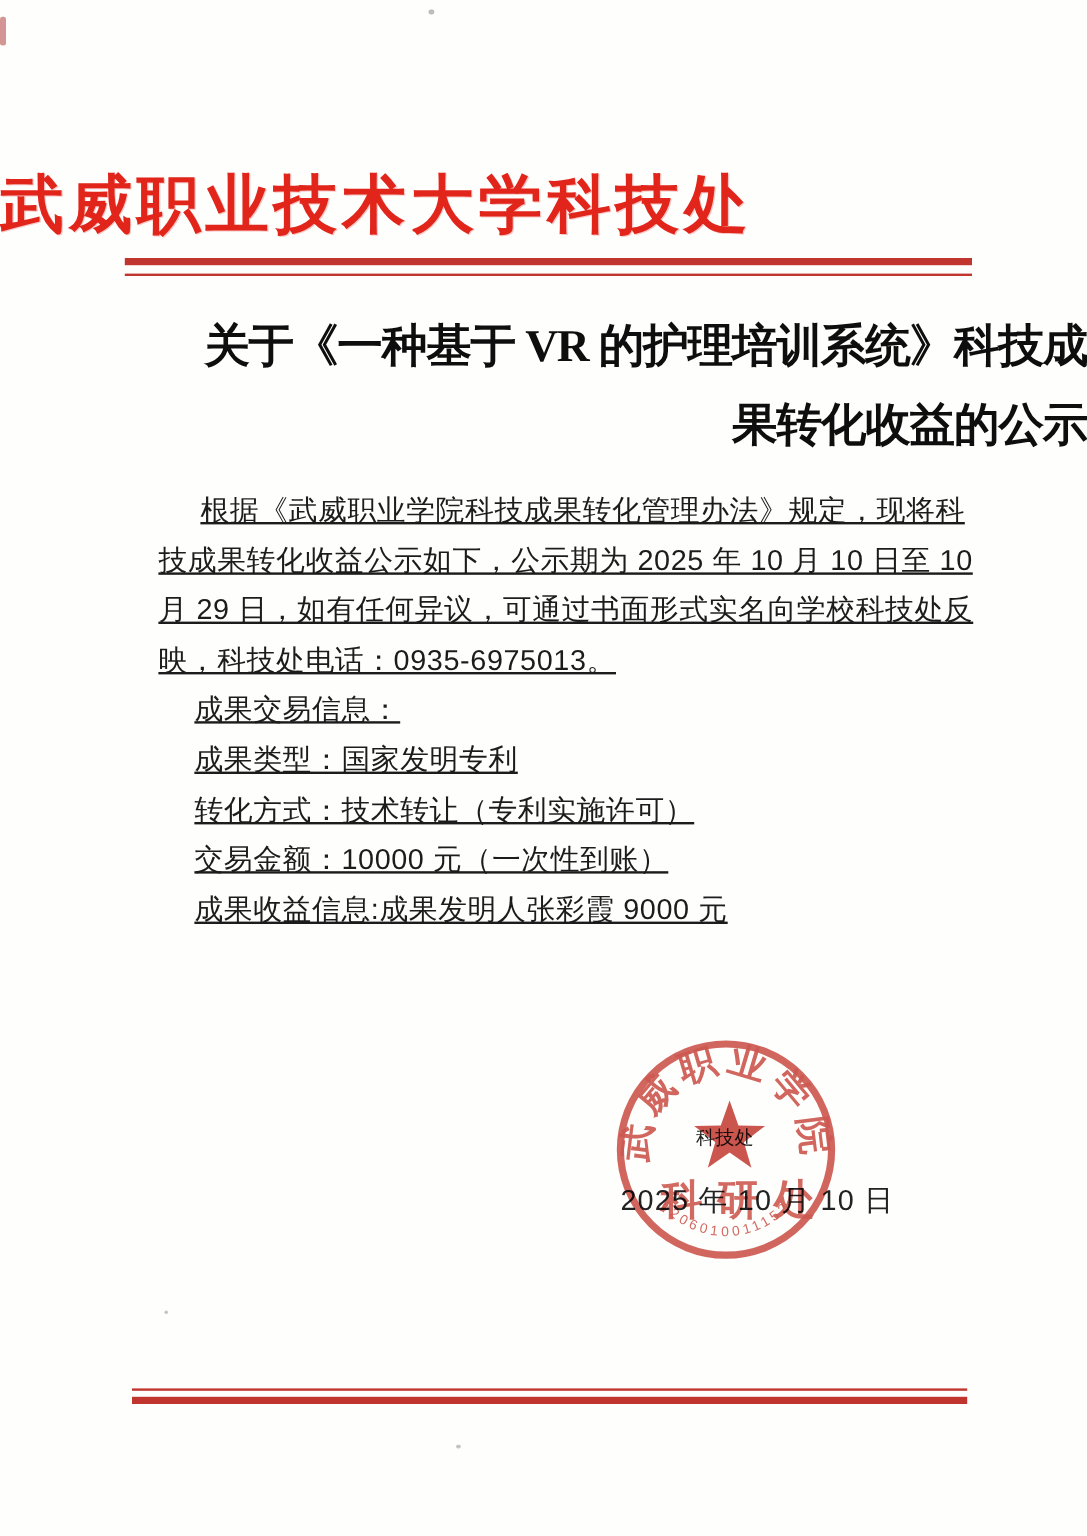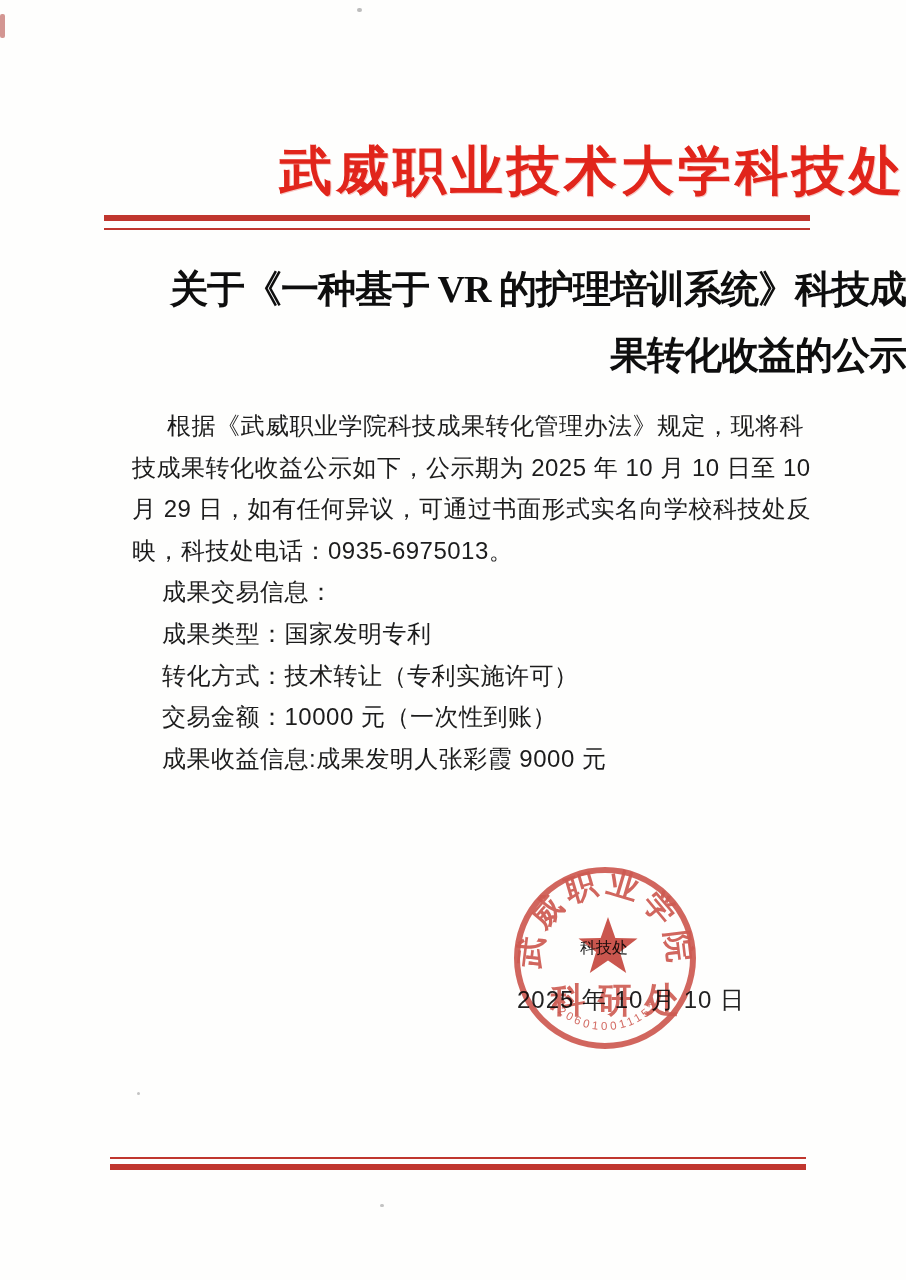--- a/index.html
+++ b/index.html
@@ -7,21 +7,21 @@
     position:relative;
     width:906px;height:1280px;
     margin:0 auto;
     background:#fefefd;
     overflow:hidden;
     font-family:"Liberation Sans","DejaVu Sans",sans-serif;
   }
   
   .doc-header{
     position:absolute;top:142px;left:0;width:100%;
-    text-align:right;
+    text-align:left;
     font-family:"Liberation Serif","DejaVu Serif",serif;
     font-weight:bold;
     font-size:53px;line-height:58px;
     letter-spacing:4px;
     color:#e1251b;
     text-shadow:1px 1px 0 rgba(225,37,27,.25);
     white-space:nowrap;
   }
   .rule{position:absolute;left:104px;width:706px;}
   .rule-top{top:215px;}
@@ -42,21 +42,21 @@
     color:#0e0e0e;
     white-space:nowrap;
   }
   
   .body-text{
     position:absolute;top:405px;left:132px;width:680px;
     font-size:24px;line-height:41.6px;
     color:#1c1c1c;
     letter-spacing:.5px;
   }
-  .body-text p{margin:0;white-space:nowrap;}
+  .body-text p{margin:0;white-space:nowrap;text-decoration:underline;}
   .para-indent{text-indent:35px;}
   .list-line{padding-left:30px;}
   
   .sig-dept{
     position:absolute;left:580px;top:938px;
     font-size:16px;color:#222;white-space:nowrap;z-index:1;
   }
   .sig-date{
     position:absolute;left:517px;top:984px;
     font-size:24px;color:#222;letter-spacing:1px;white-space:nowrap;z-index:1;

